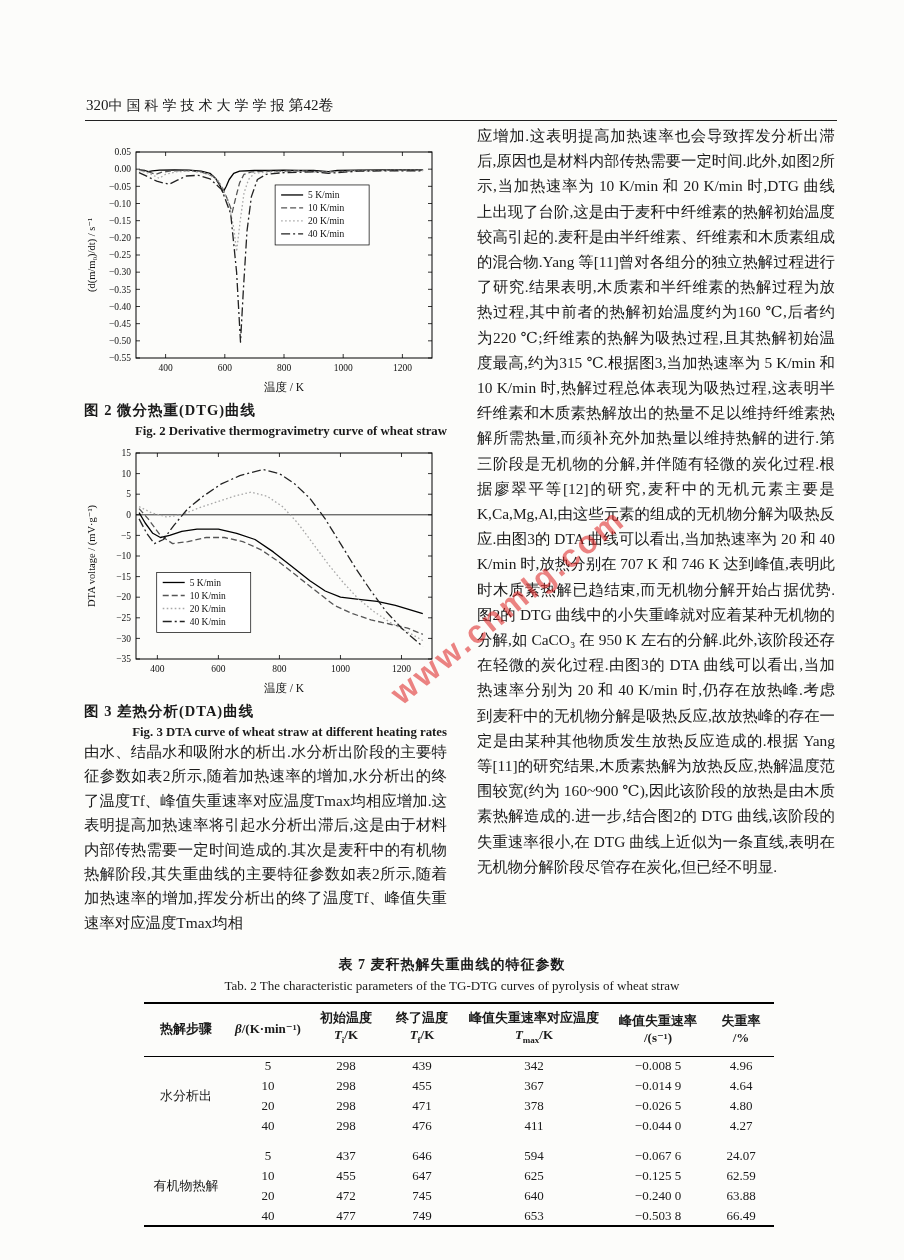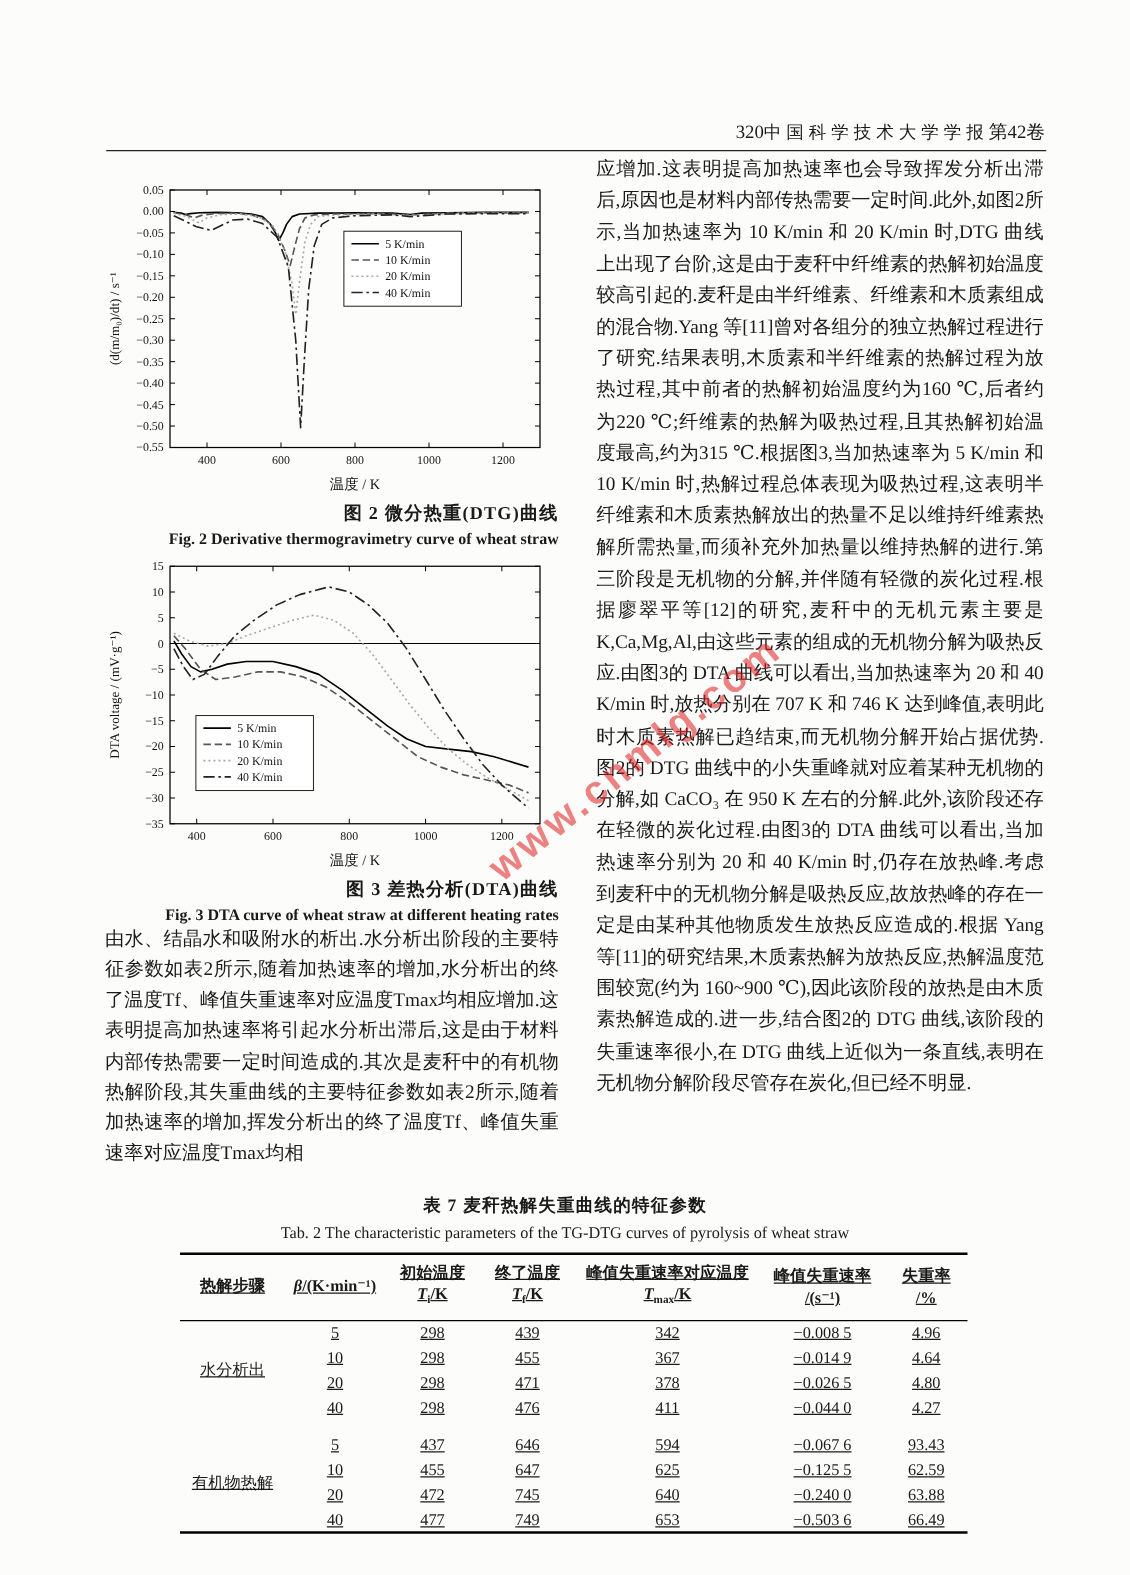--- a/index.html
+++ b/index.html
@@ -4,48 +4,48 @@
 <style>
   * { margin:0; padding:0; box-sizing:border-box; }
   html,body { background:#d8d8d4; }
   .page {
     position:relative; width:904px; height:1260px; margin:0 auto;
     background:#fcfcfa; color:#1a1a1a; overflow:hidden;
     font-family:"Liberation Serif","DejaVu Serif",serif;
   }
   
   .hdr { position:absolute; top:96px; left:86px; width:750px;
-         display:flex; justify-content:flex-end; align-items:baseline; font-size:15px; }
+         display:flex; justify-content:flex-start; align-items:baseline; font-size:15px; }
   .hdr-journal { font-size:14px; letter-spacing:4px; }
   .hdr-rule { position:absolute; top:120px; left:85px; width:752px; border-top:1.3px solid #222; }
 
   
   .col-left  { position:absolute; left:84px;  top:138px; width:363px; }
   .col-right { position:absolute; left:477px; top:123px; width:358px; }
 
   .chart { width:360px; height:252px; }
   .fig2 { margin-top:4px; }
   .fig3 { margin-top:4px; }
-  .cap-cn { text-align:right; font-weight:bold; font-size:14.5px; margin-top:7px; letter-spacing:1px;}
+  .cap-cn { text-align:left; font-weight:bold; font-size:14.5px; margin-top:7px; letter-spacing:1px;}
   .cap-en { text-align:right; font-weight:bold; font-size:12.8px; margin-top:4px; }
 
   .body-text { font-size:15.4px; line-height:25.2px; text-align:justify; }
   .col-left .body-text { margin-top:0; line-height:24.4px; }
 
   
   .tbl-cap-cn { position:absolute; top:956px; left:0; width:100%; text-align:center;
                 font-weight:bold; font-size:14px; letter-spacing:1px; }
   .tbl-cap-en { position:absolute; top:978px; left:0; width:100%; text-align:center;
                 font-weight:normal; font-size:13px; }
 
   
   .data-table { position:absolute; top:1002px; left:144px; width:630px;
                 border-collapse:collapse; table-layout:fixed;
                 font-size:13px; text-align:center;
-                border-top:2px solid #000; border-bottom:2px solid #000;text-decoration:underline; }
+                border-top:2px solid #000; border-bottom:2px solid #000; }
   .data-table thead th { border-bottom:1.2px solid #000; font-weight:bold;
                          padding:5px 2px 7px; line-height:17px; vertical-align:middle; }
   .data-table tbody td { padding:1px 2px; height:20px; vertical-align:middle; }
   .data-table .spacer td { height:10px; padding:0; }
   .data-table sub { font-size:9px; }
   .it { font-style:italic; }
 
   
   .watermark { position:absolute; left:338px; top:588px; width:340px; text-align:center;
                font-family:"Liberation Sans","DejaVu Sans",sans-serif;
@@ -301,21 +301,21 @@
       <tr class="spacer">
           <td colspan="7"></td>
         </tr>
       <tr>
         <td rowspan="4">有机物热解</td>
         <td>5</td>
         <td>437</td>
         <td>646</td>
         <td>594</td>
         <td>−0.067 6</td>
-        <td>93.43</td>
+        <td>24.07</td>
       </tr>
       <tr>
         <td>10</td>
         <td>455</td>
         <td>647</td>
         <td>625</td>
         <td>−0.125 5</td>
         <td>62.59</td>
       </tr>
       <tr>
@@ -324,21 +324,21 @@
         <td>745</td>
         <td>640</td>
         <td>−0.240 0</td>
         <td>63.88</td>
       </tr>
       <tr>
         <td>40</td>
         <td>477</td>
         <td>749</td>
         <td>653</td>
-        <td>−0.503 6</td>
+        <td>−0.503 8</td>
         <td>66.49</td>
       </tr>
     </tbody>
   </table>
 
   <div class="watermark">www.cnmlg.com</div>
 
 </div>
 
 </body></html>

